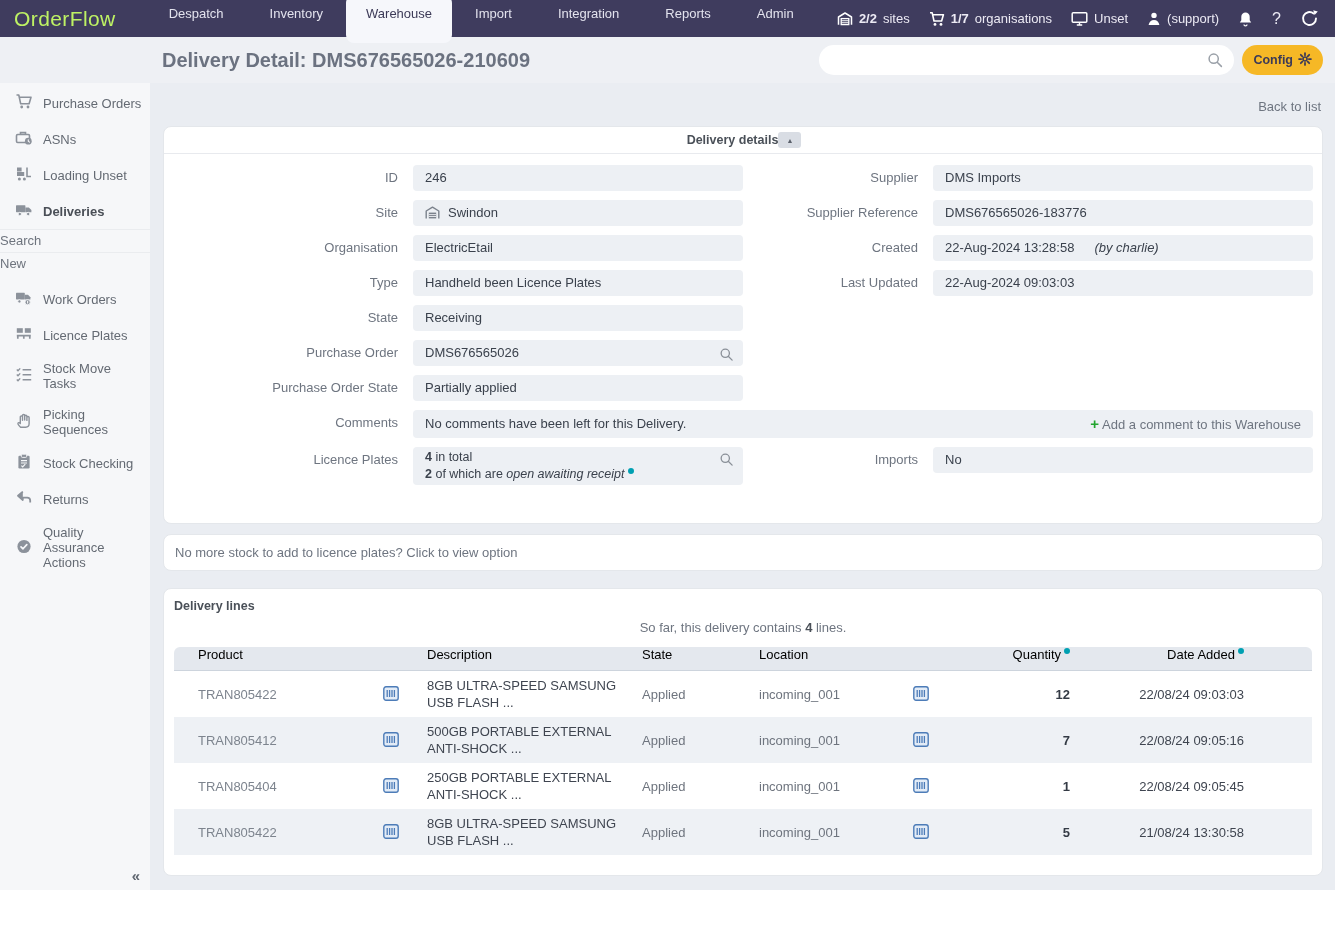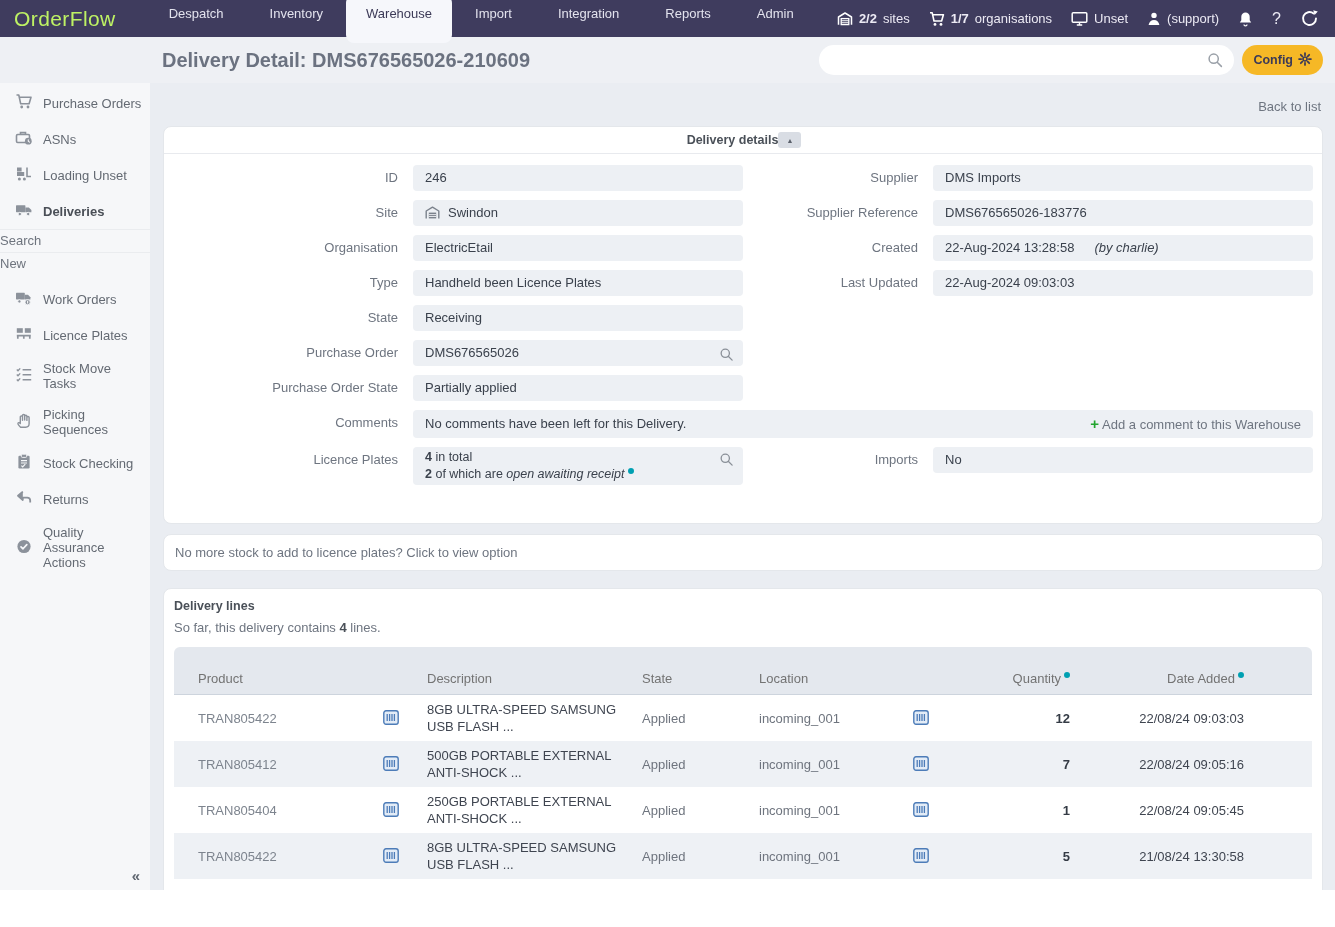--- a/index.html
+++ b/index.html
@@ -57,24 +57,24 @@
   .lp-val b { font-weight:bold; }
   .lp-val .it { font-style:italic; }
   .donut { display:inline-block; width:4px; height:4px; border:3.5px solid #00a0b2; border-radius:50%; background:#fff; margin-left:4px; position:relative; top:-4px; }
   .donut.hd { top:-5px; margin-left:3px; }
 
   .notice-panel { margin-top:10px; padding:10px 11px; font-size:13px; color:#6e7580; }
   .notice-panel a { color:#6e7580; text-decoration:none; cursor:pointer; }
 
   .lines-panel { margin-top:17px; padding:10px 10px 20px; }
   .lines-title { font-size:12.5px; font-weight:bold; color:#4a5058; }
-  .lines-sub { font-size:13px; color:#6e7580; margin-top:7px; }
+  .lines-sub { font-size:13px; color:#6e7580; margin-top:7px;text-align:center; }
   .lines-sub b { color:#4a5058; }
   table.lines { width:100%; border-collapse:collapse; margin-top:12px; table-layout:fixed; }
-  table.lines th { background:#e4e8ee; font-weight:400; color:#737373; font-size:13px; text-align:left; padding:24px 0 8px 24px; border-bottom:1px solid #cdd4dd; white-space:nowrap; }
+  table.lines th { background:#e4e8ee; font-weight:400; color:#000000; font-size:13px; text-align:left; padding:0 0 8px 24px; border-bottom:1px solid #cdd4dd; white-space:nowrap; }
   table.lines th:first-child { border-radius:6px 0 0 0; }
   table.lines th:last-child { border-radius:0 6px 0 0; }
   table.lines th.r, table.lines td.r { text-align:right; padding-left:0; }
   table.lines th.qty-col, table.lines td.qty-col { padding-right:4px; }
   table.lines th.date-col, table.lines td.date-col { padding-right:68px; }
   table.lines td { font-size:13px; padding:6px 0 6px 24px; height:46px; vertical-align:middle; position:relative; line-height:17px; }
   table.lines tr.even td { background:#eef1f5; }
   td.prod { color:#7d848e; }
   td.desc { color:#3f4550; }
   td.state-cell, td.loc { color:#6e747e; }

